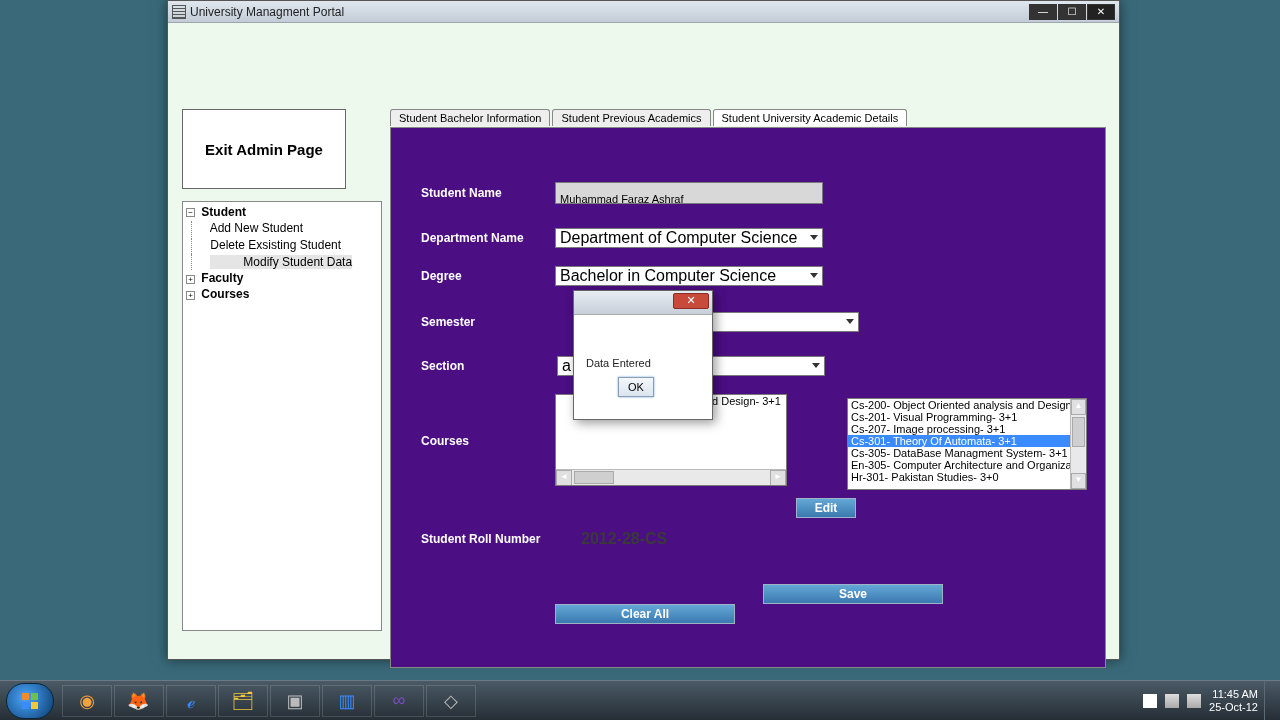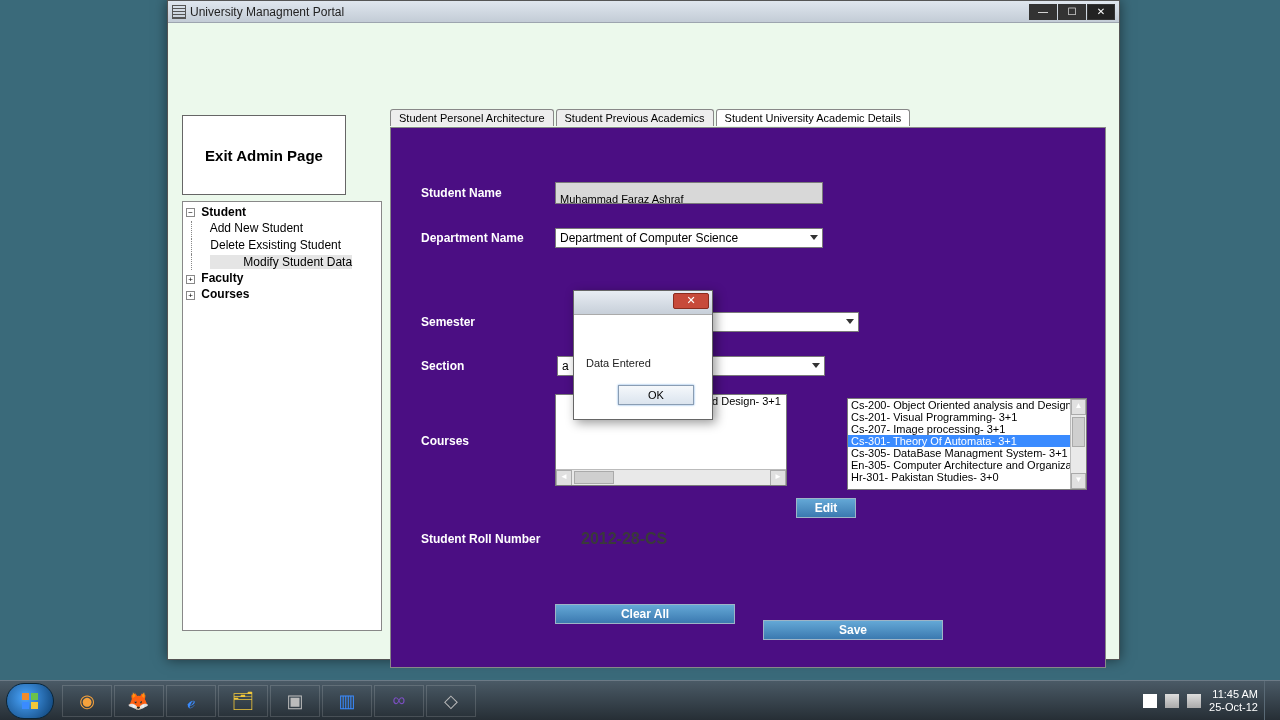--- a/index.html
+++ b/index.html
@@ -24,21 +24,21 @@
     width: 28px; height: 16px; font-size: 10px; text-align: center;
     line-height: 14px; border: 1px solid #333; background: #333; color: #fff;
     margin-left: 1px;
   }
   .title-btn.close { background: #222; }
   .client { position: absolute; left: 0; top: 22px; right: 0; bottom: 0; padding: 8px 10px; }
   .sidebar-box {
     position: absolute; left: 14px; top: 86px; width: 164px; height: 80px;
     background: #fff; border: 1px solid #666;
     display: flex; align-items: center; justify-content: center;
-    font-size: 15px; font-weight: bold; margin-top: 6px;
+    font-size: 15px; font-weight: bold;
   }
   .tree {
     position: absolute; left: 14px; top: 178px; width: 200px; height: 430px;
     background: #fff; border: 1px solid #888; font-size: 12px;
     padding: 2px 3px;
   }
   .tree-line { white-space: nowrap; line-height: 16px; }
   .tree-toggle {
     display: inline-block; width: 9px; height: 9px; border: 1px solid #888;
     font-size: 8px; line-height: 7px; text-align: center; margin-right: 3px;
@@ -63,21 +63,21 @@
     color: #fff; font-size: 12px;
   }
   .field-label { font-weight: bold; }
   .form-row { position: absolute; display: flex; align-items: center; }
   .ro-input {
     width: 268px; height: 20px; background: #d8d8d8;
     border: 1px solid #7a7a7a; color: #000; font-size: 11px; padding: 10px 4px;
   }
   .combo {
     width: 268px; height: 20px; background: #fff; border: 1px solid #7a7a7a;
-    color: #000; font-size: 12px; padding: 0 18px 0 4px;
+    color: #000; font-size: 16px; padding: 0 18px 0 4px;
     display: flex; align-items: center; position: relative;
   }
   .combo::after {
     content: ""; position: absolute; right: 4px; top: 6px;
     border-left: 4px solid transparent; border-right: 4px solid transparent;
     border-top: 5px solid #333;
   }
   .listbox {
     background: #fff; border: 1px solid #7a7a7a; color: #000; font-size: 11px;
     overflow: hidden; position: relative;
@@ -115,21 +115,21 @@
     height: 24px; background: linear-gradient(#e8edf3,#c7cfd9);
     border-bottom: 1px solid #aaa; position: relative;
   }
   .dlg-close {
     position: absolute; right: 3px; top: 2px; width: 36px; height: 16px;
     background: #c74a3a; border: 1px solid #8a2c1f; border-radius: 2px;
     color: #fff; font-size: 11px; text-align: center; line-height: 13px;
   }
   .dlg-body { padding: 10px 12px; font-size: 11px; color: #222; margin-top: 32px; }
   .dlg-ok {
-    position: absolute; left: 44px; bottom: 14px; width: 76px; height: 20px;
+    position: absolute; left: 44px; bottom: 22px; width: 36px; height: 20px;
     border: 1px solid #8a9db3; background: linear-gradient(#f5f8fb,#dbe4ee);
     font-size: 11px; text-align: center; line-height: 18px;
     box-shadow: 0 0 2px #6da6e0;
   }
 
   
   .taskbar {
     position: absolute; left: 0; right: 0; bottom: 0; height: 40px;
     background: linear-gradient(#4a5a66,#262e35);
     border-top: 1px solid #6c7a86;
@@ -201,34 +201,40 @@
           <span class="tree-toggle">+</span>
           <span class="tree-root">Faculty</span>
         </div>
         <div class="tree-line">
           <span class="tree-toggle">+</span>
           <span class="tree-root">Courses</span>
         </div>
       </div>
 
       <div class="tabstrip">
-        <div class="tab">Student Personel Architecture</div>
+        <div class="tab">Student Bachelor Information</div>
         <div class="tab">Student Previous Academics</div>
         <div class="tab active">Student University Academic Details</div>
       </div>
 
       <div class="tabpanel">
         <div class="form-row" style="left:30px; top:54px;">
           <span class="field-label" style="width:134px;">Student Name</span>
           <div class="ro-input">Muhammad  Faraz Ashraf</div>
         </div>
         <div class="form-row" style="left:30px; top:100px;">
           <span class="field-label" style="width:134px;">Department Name</span>
           <div class="combo">
             <span>Department of Computer Science</span>
+          </div>
+        </div>
+        <div class="form-row" style="left:30px; top:138px;">
+          <span class="field-label" style="width:134px;">Degree</span>
+          <div class="combo">
+            <span>Bachelor in Computer Science</span>
           </div>
         </div>
         <div class="form-row" style="left:30px; top:184px;gap:36px;">
           <span class="field-label" style="width:134px;">Semester</span>
           <div class="combo">
             <span>1</span>
           </div>
         </div>
         <div class="form-row" style="left:30px; top:228px;">
           <span class="field-label" style="width:136px;">Section</span>
@@ -266,21 +272,21 @@
         </div>
 
         <div class="btn btn-edit" style="position:absolute; left:405px; top:370px;">Edit</div>
 
         <div class="form-row" style="left:30px; top:402px;">
           <span class="field-label" style="width:160px;">Student Roll Number</span>
           <span class="roll">2012-28-CS</span>
         </div>
 
         <div class="btn btn-wide" style="position:absolute; left:164px; top:476px;">Clear All</div>
-        <div class="btn btn-wide" style="position:absolute; left:372px; top:492px;">Save</div>
+        <div class="btn btn-wide" style="position:absolute; left:372px; top:456px;">Save</div>
       </div>
     </div>
   </div>
 
   <div class="dialog">
     <div class="dlg-title">
       <div class="dlg-close">✕</div>
     </div>
     <div class="dlg-body">Data Entered</div>
     <div class="dlg-ok">OK</div>

